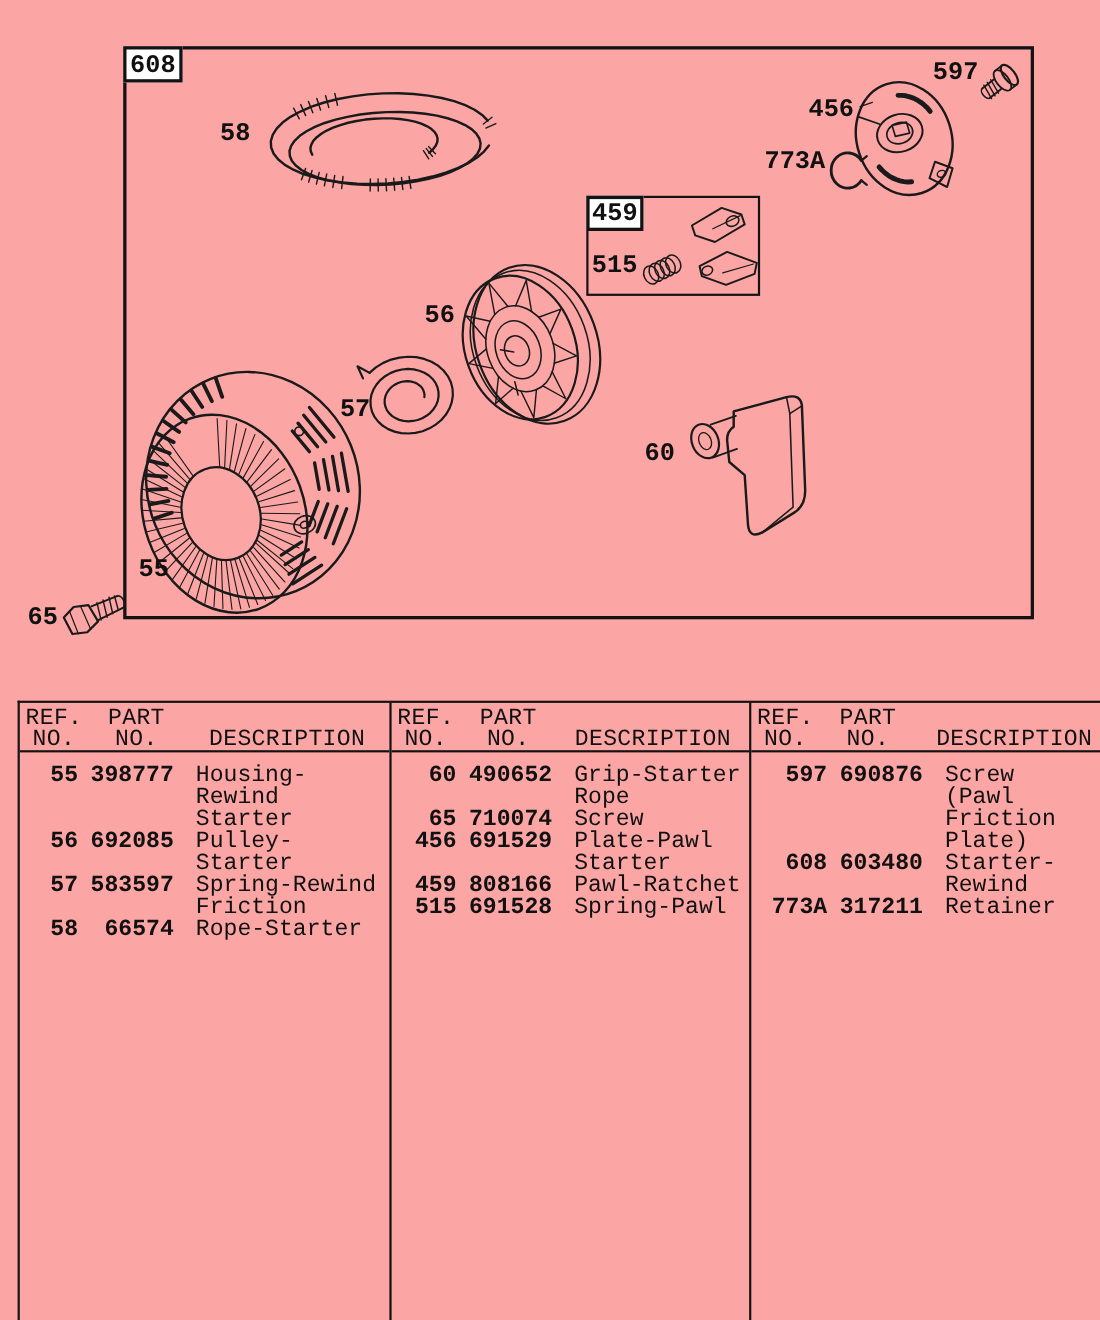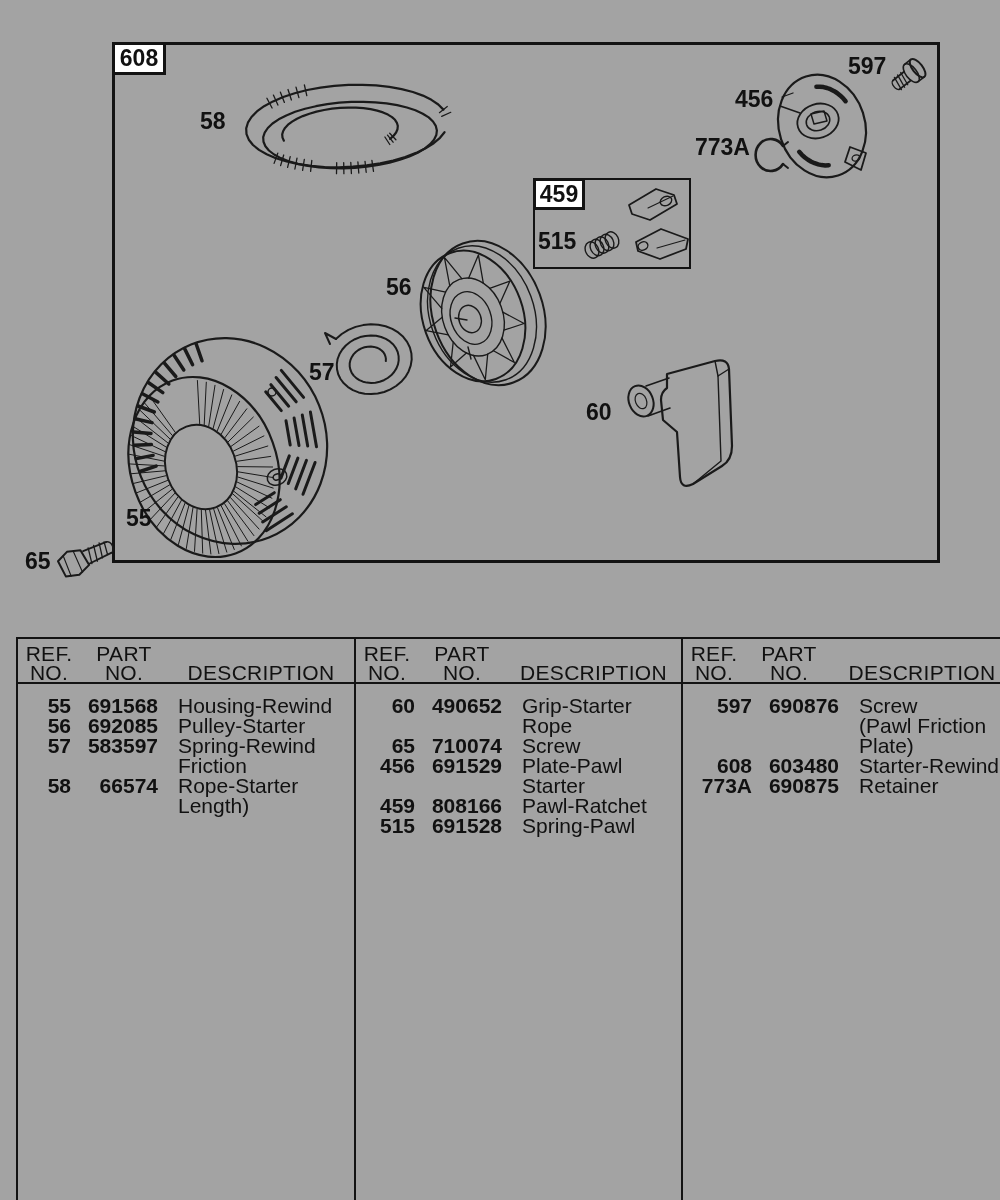--- a/index.html
+++ b/index.html
@@ -1,17 +1,17 @@
 <!DOCTYPE html>
 <html><head>
 <meta charset="utf-8">
 <style>
   html,body{margin:0;padding:0;background:#fff;}
-  #page{position:relative;width:1000px;height:1200px;background:#a3a3a3;overflow:hidden;
-        font-family:Liberation Sans, sans-serif;color:#111;}
+  #page{position:relative;width:1000px;height:1200px;background:#fca5a5;overflow:hidden;
+        font-family:Liberation Mono, monospace;color:#111;}
   
   .frame{position:absolute;border:3px solid #131313;box-sizing:border-box;background:transparent;}
   #main-frame{left:112px;top:42px;width:828px;height:521px;}
   #inset-frame{left:533px;top:178px;width:158px;height:91px;border-width:2px;}
   .numbox{position:absolute;border:3px solid #131313;box-sizing:border-box;background:#fff;
           display:flex;align-items:center;justify-content:center;
           font-weight:bold;font-size:23px;}
   #box-608{left:112px;top:42px;width:54px;height:33px;}
   #box-459{left:533px;top:178px;width:52px;height:32px;}
   .plabel{position:absolute;font-weight:bold;font-size:23px;line-height:1;color:#111;}
@@ -168,42 +168,42 @@
         <span class="hc">REF.</span>
         <span class="hc">PART</span>
         <span class="hc"></span>
         <span class="hc">NO.</span>
         <span class="hc">NO.</span>
         <span class="hc">DESCRIPTION</span>
       </div>
       <div class="trows">
         <div class="trow">
             <span class="c-ref">55</span>
-            <span class="c-part">691568</span>
+            <span class="c-part">398777</span>
             <span class="c-desc">Housing-Rewind</span>
+          </div>
+        <div class="trow">
+            <span class="c-ref"></span>
+            <span class="c-part"></span>
+            <span class="c-desc">Starter</span>
           </div>
         <div class="trow">
             <span class="c-ref">56</span>
             <span class="c-part">692085</span>
             <span class="c-desc">Pulley-Starter</span>
           </div>
         <div class="trow">
             <span class="c-ref">57</span>
             <span class="c-part">583597</span>
             <span class="c-desc">Spring-Rewind Friction</span>
           </div>
         <div class="trow">
             <span class="c-ref">58</span>
             <span class="c-part">66574</span>
             <span class="c-desc">Rope-Starter</span>
-          </div>
-        <div class="trow">
-            <span class="c-ref"></span>
-            <span class="c-part"></span>
-            <span class="c-desc">Length)</span>
           </div>
       </div>
     </div>
 
     <div class="tgroup g2">
       <div class="thead">
         <span class="hc">REF.</span>
         <span class="hc">PART</span>
         <span class="hc"></span>
         <span class="hc">NO.</span>
@@ -259,20 +259,20 @@
             <span class="c-part"></span>
             <span class="c-desc">(Pawl Friction Plate)</span>
           </div>
         <div class="trow">
             <span class="c-ref">608</span>
             <span class="c-part">603480</span>
             <span class="c-desc">Starter-Rewind</span>
           </div>
         <div class="trow">
             <span class="c-ref">773A</span>
-            <span class="c-part">690875</span>
+            <span class="c-part">317211</span>
             <span class="c-desc">Retainer</span>
           </div>
       </div>
     </div>
 
   </div>
 </div>
 
 </body></html>

